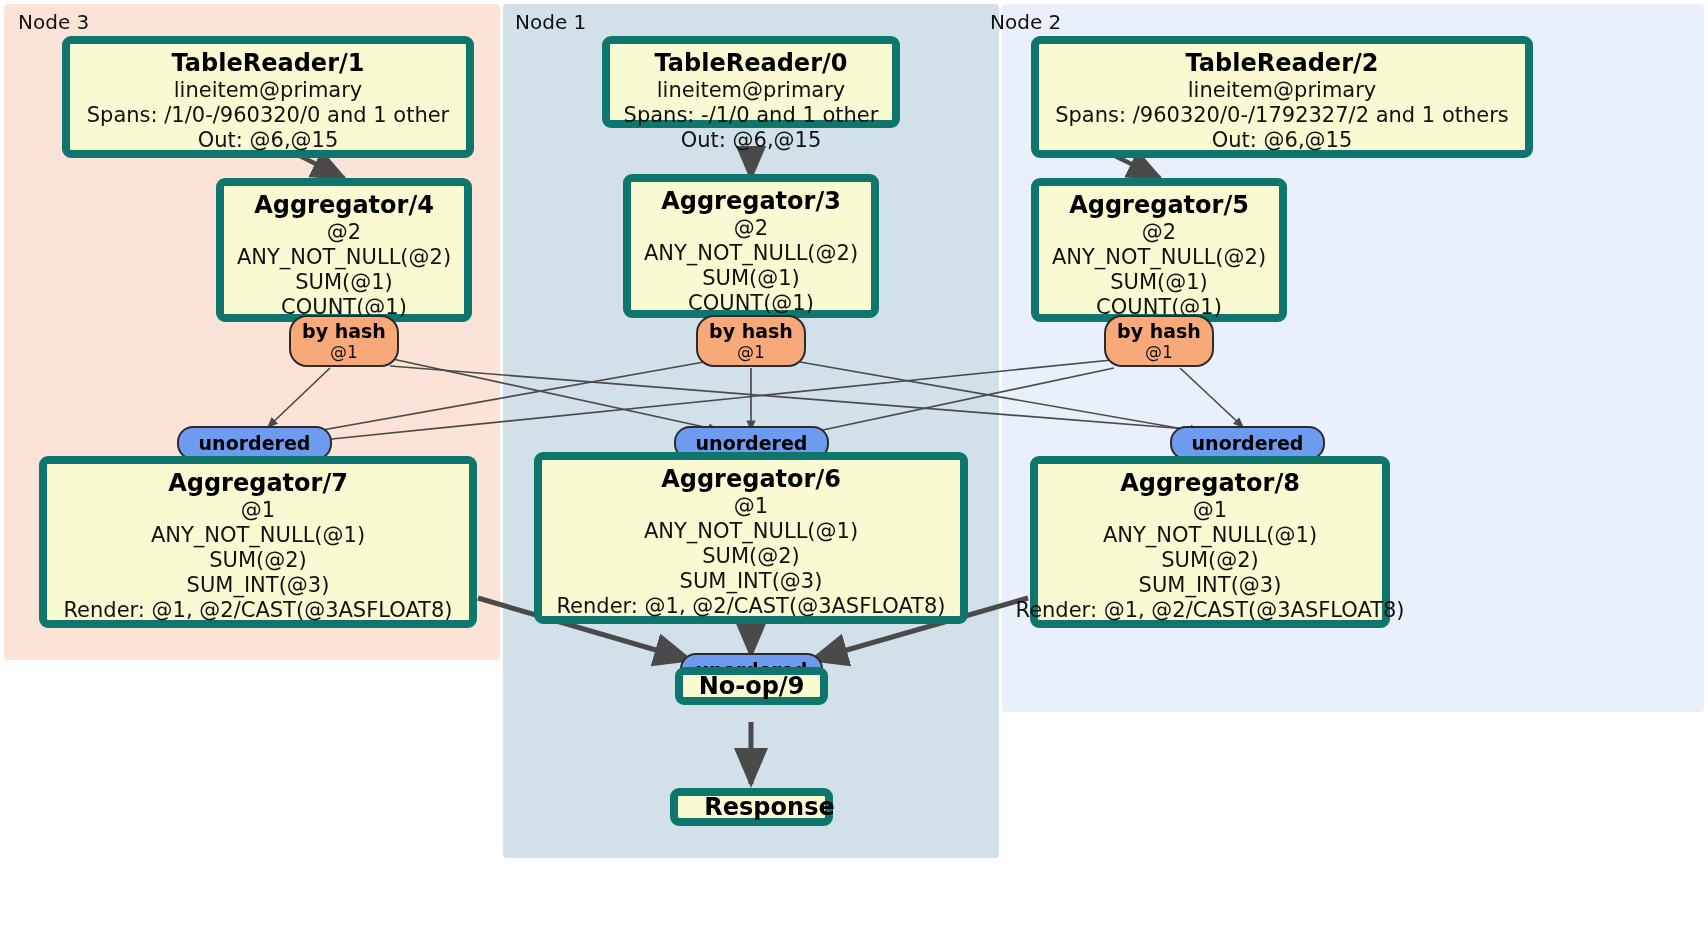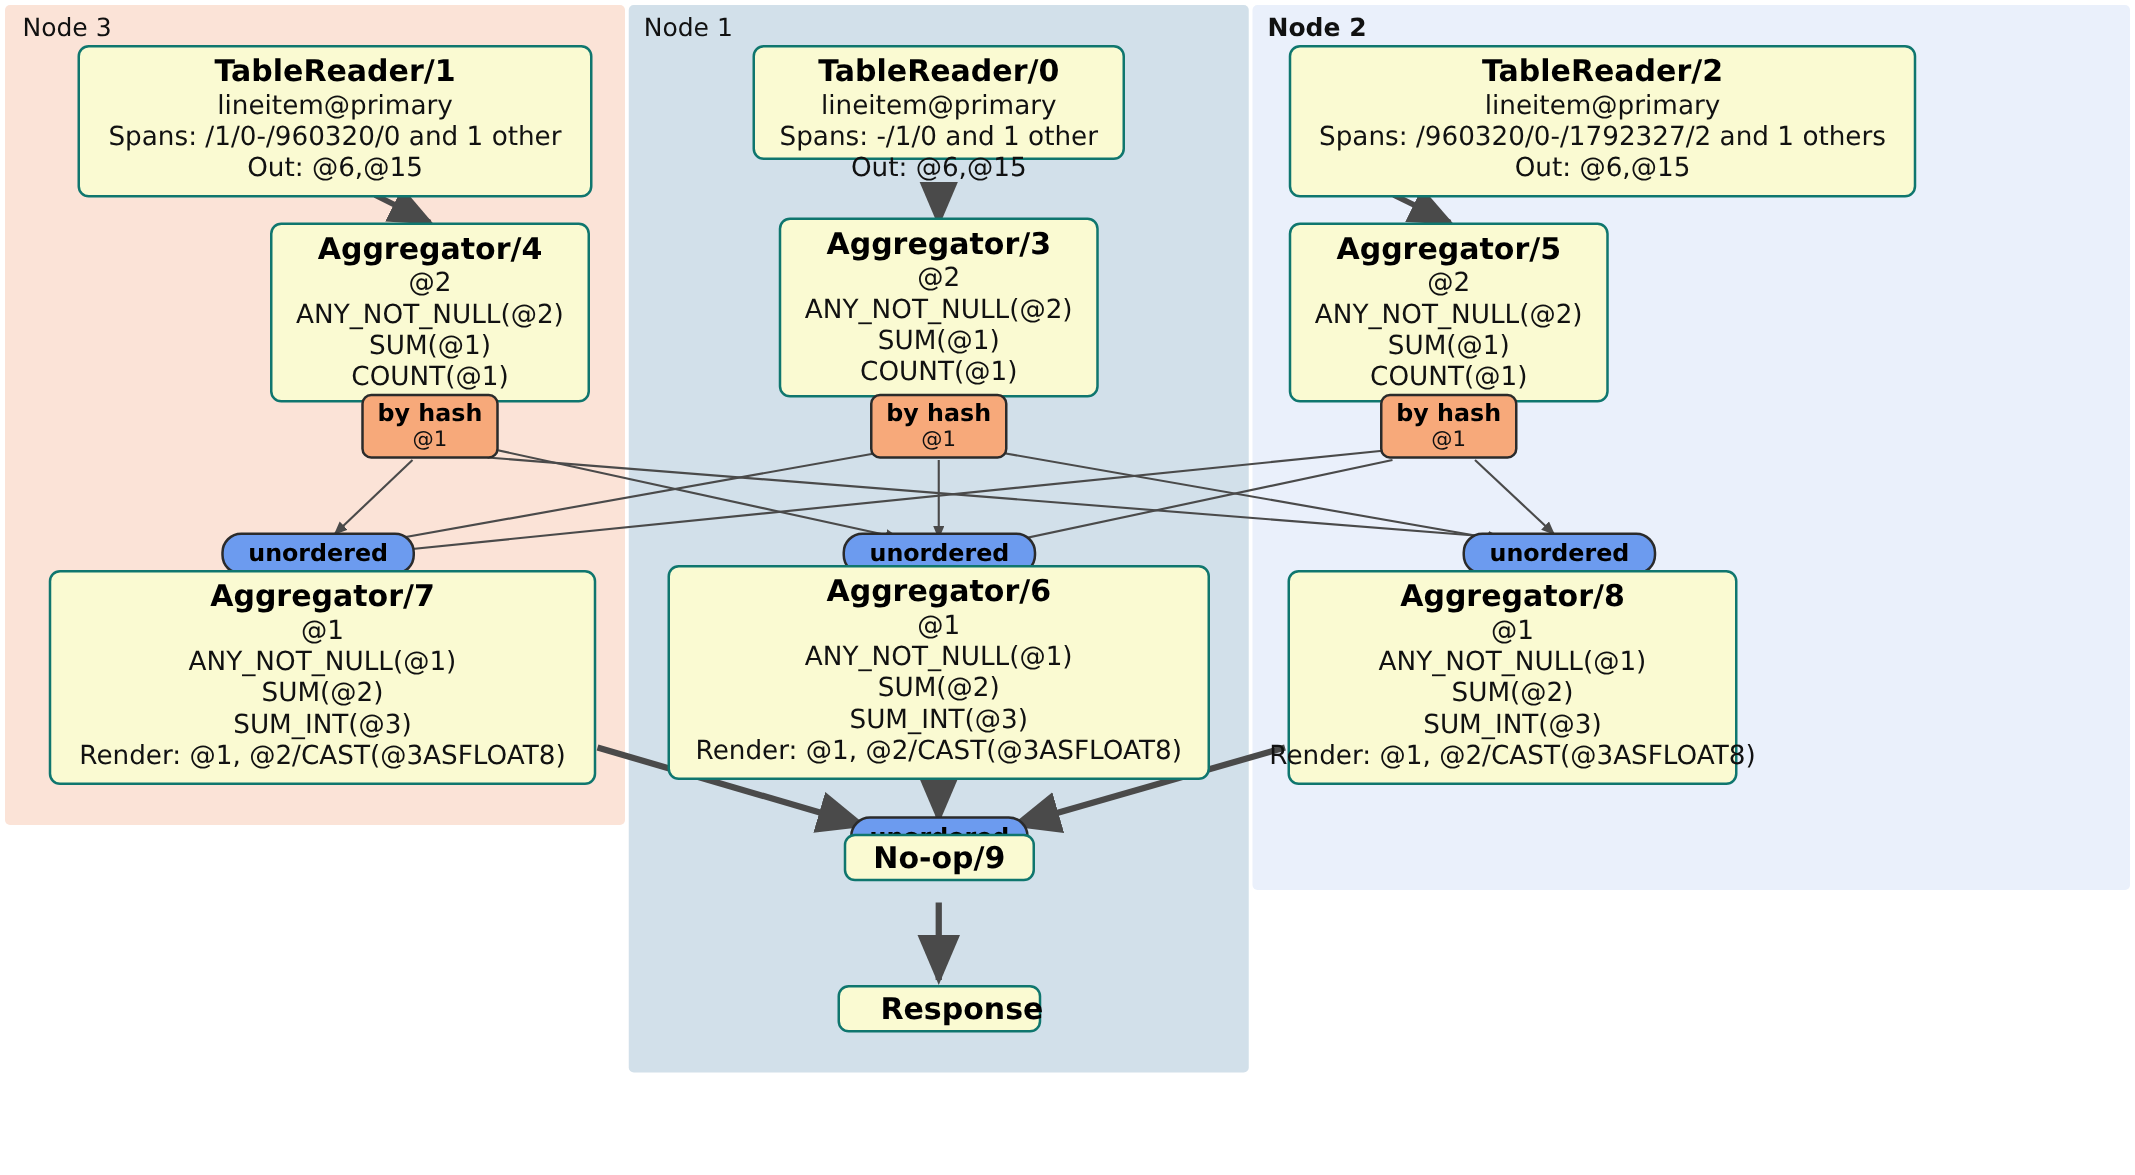--- a/index.html
+++ b/index.html
@@ -11,38 +11,38 @@
   
   .panel{position:absolute;border-radius:4px;}
   .panel-label{position:absolute;font-size:20px;color:#111;letter-spacing:0;}
 
   #panel-node3{left:4px;  top:4px;  width:496px; height:656px; background:#fbe3d7;}
   #panel-node1{left:503px;top:4px;  width:496px; height:854px; background:#d2e0ea;}
   #panel-node2{left:1002px;top:4px; width:702px; height:708px; background:#eaf0fb;}
 
   #label-node3{left:18px;  top:10px;}
   #label-node1{left:515px; top:10px;text-align:right;}
-  #label-node2{left:1014px;top:10px;font-weight:bold;}
+  #label-node2{left:990px;top:10px;}
 
   
   #edges{position:absolute;left:0;top:0;width:1708px;height:940px;pointer-events:none;}
 
   
-  .box{position:absolute;background:#fafad2;border:2px solid #0f766e;
+  .box{position:absolute;background:#fafad2;border:8px solid #0f766e;
        border-radius:9px;box-sizing:border-box;text-align:center;
        display:flex;flex-direction:column;justify-content:flex-start;
        align-items:center;padding-top:5px;}
   .box .title{font-weight:bold;font-size:24px;line-height:29px;color:#000;}
   .box .line{font-size:21px;line-height:25px;color:#111;white-space:nowrap;}
 
   
   .pill{position:absolute;box-sizing:border-box;border:2px solid #2b2b2b;
         text-align:center;display:flex;flex-direction:column;
         justify-content:center;align-items:center;}
-  .pill.hash{background:#f7a97a;border-radius:8px;}
+  .pill.hash{background:#f7a97a;border-radius:18px;}
   .pill.hash .t1{font-weight:bold;font-size:19px;line-height:22px;color:#000;}
   .pill.hash .t2{font-size:17px;line-height:20px;color:#111;}
   .pill.unordered{background:#6c9bef;border-radius:16px;}
   .pill.unordered .t1{font-weight:bold;font-size:19px;line-height:22px;color:#000;}
 </style>
 </head>
 <body>
 
 <div id="stage">
 

